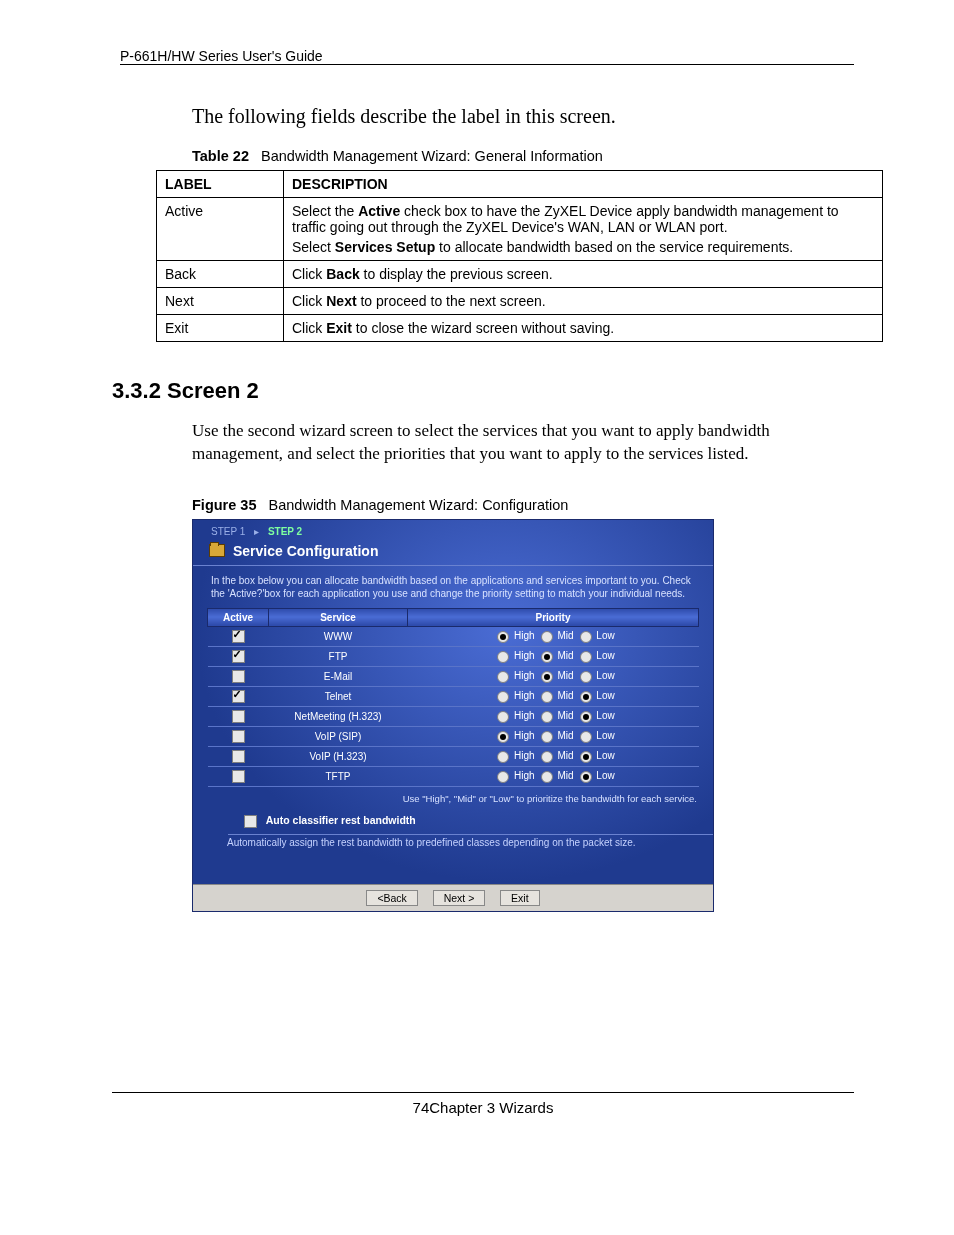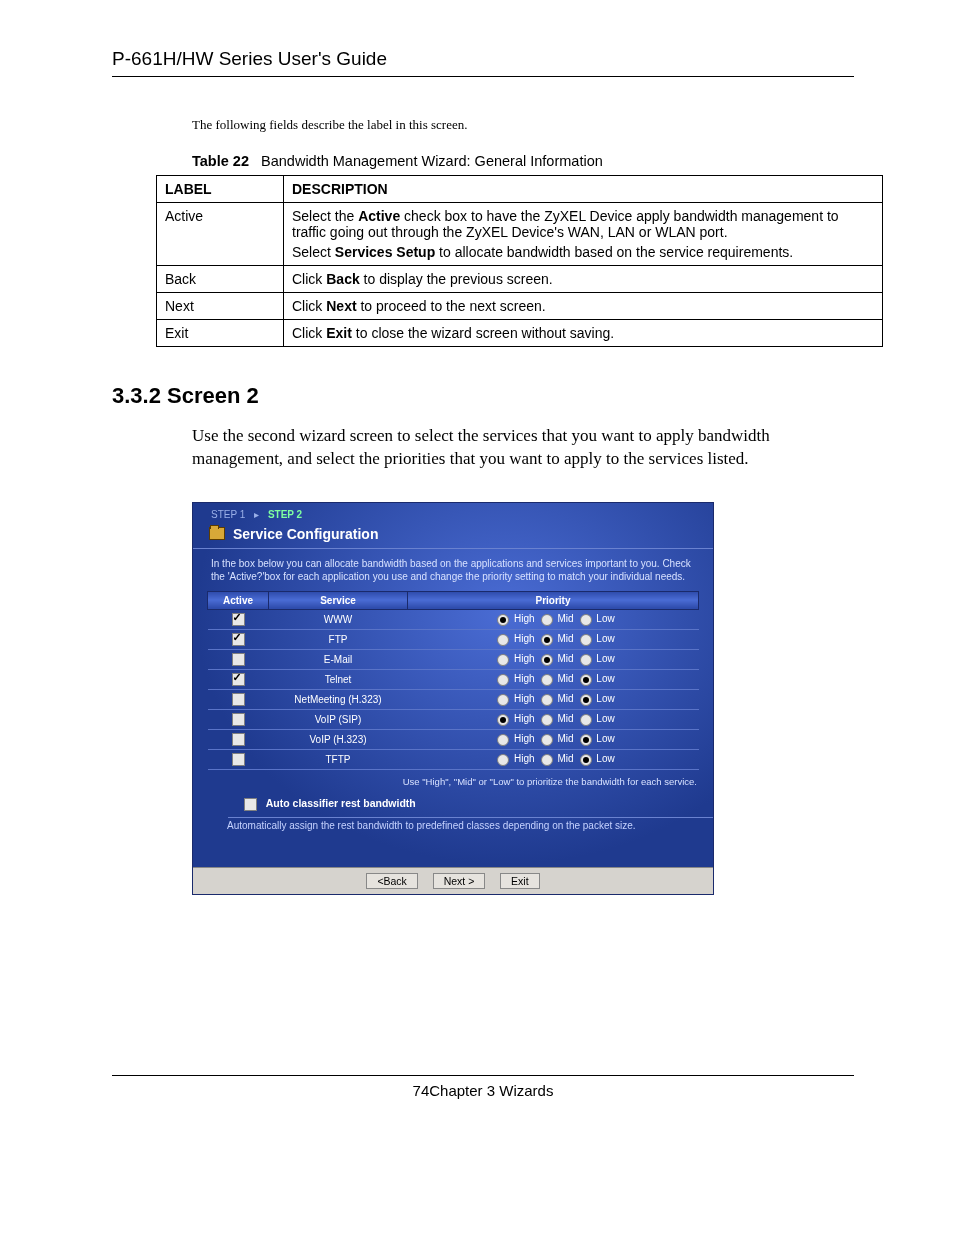--- a/index.html
+++ b/index.html
@@ -9,27 +9,27 @@
     font-family: "Times New Roman", Times, serif;
     color: #000;
     width: 954px;
   }
   .page {
     padding: 48px 100px 30px 112px;
     box-sizing: border-box;
   }
   .header-line {
     font-family: Arial, Helvetica, sans-serif;
-    font-size: 19px;
-    padding-bottom: 6px;
+    font-size: 14px;
     border-bottom: 1px solid #000;
     margin-bottom: 40px;
+    margin-left: 8px;
   }
   .intro-text {
-    font-size: 13px;
+    font-size: 20px;
     margin-left: 80px;
     margin-bottom: 20px;
   }
   .table-caption {
     font-family: Arial, Helvetica, sans-serif;
     font-size: 14.5px;
     margin-left: 80px;
     margin-bottom: 6px;
   }
   .table-caption b { font-weight: bold; }
@@ -261,20 +261,23 @@
           <td>Exit</td>
           <td>Click <b>Exit</b> to close the wizard screen without saving.</td>
         </tr>
       </tbody>
   </table>
 
   <div class="section-heading">3.3.2  Screen 2</div>
 
   <div class="body-para">Use the second wizard screen to select the services that you want to apply bandwidth management, and select the priorities that you want to apply to the services listed.</div>
 
+  <div class="figure-caption">
+    <b>Figure 35</b>&nbsp;&nbsp;&nbsp;<span>Bandwidth Management Wizard: Configuration</span>
+  </div>
 
   <div class="wizard">
     <div class="wizard-inner">
       <div class="step-tabs">
         <span>STEP 1</span>
         <span class="sep-arrow">▸</span>
         <span class="current">STEP 2</span>
       </div>
       <div class="section-title-bar">
         <span class="folder-icon"></span>

